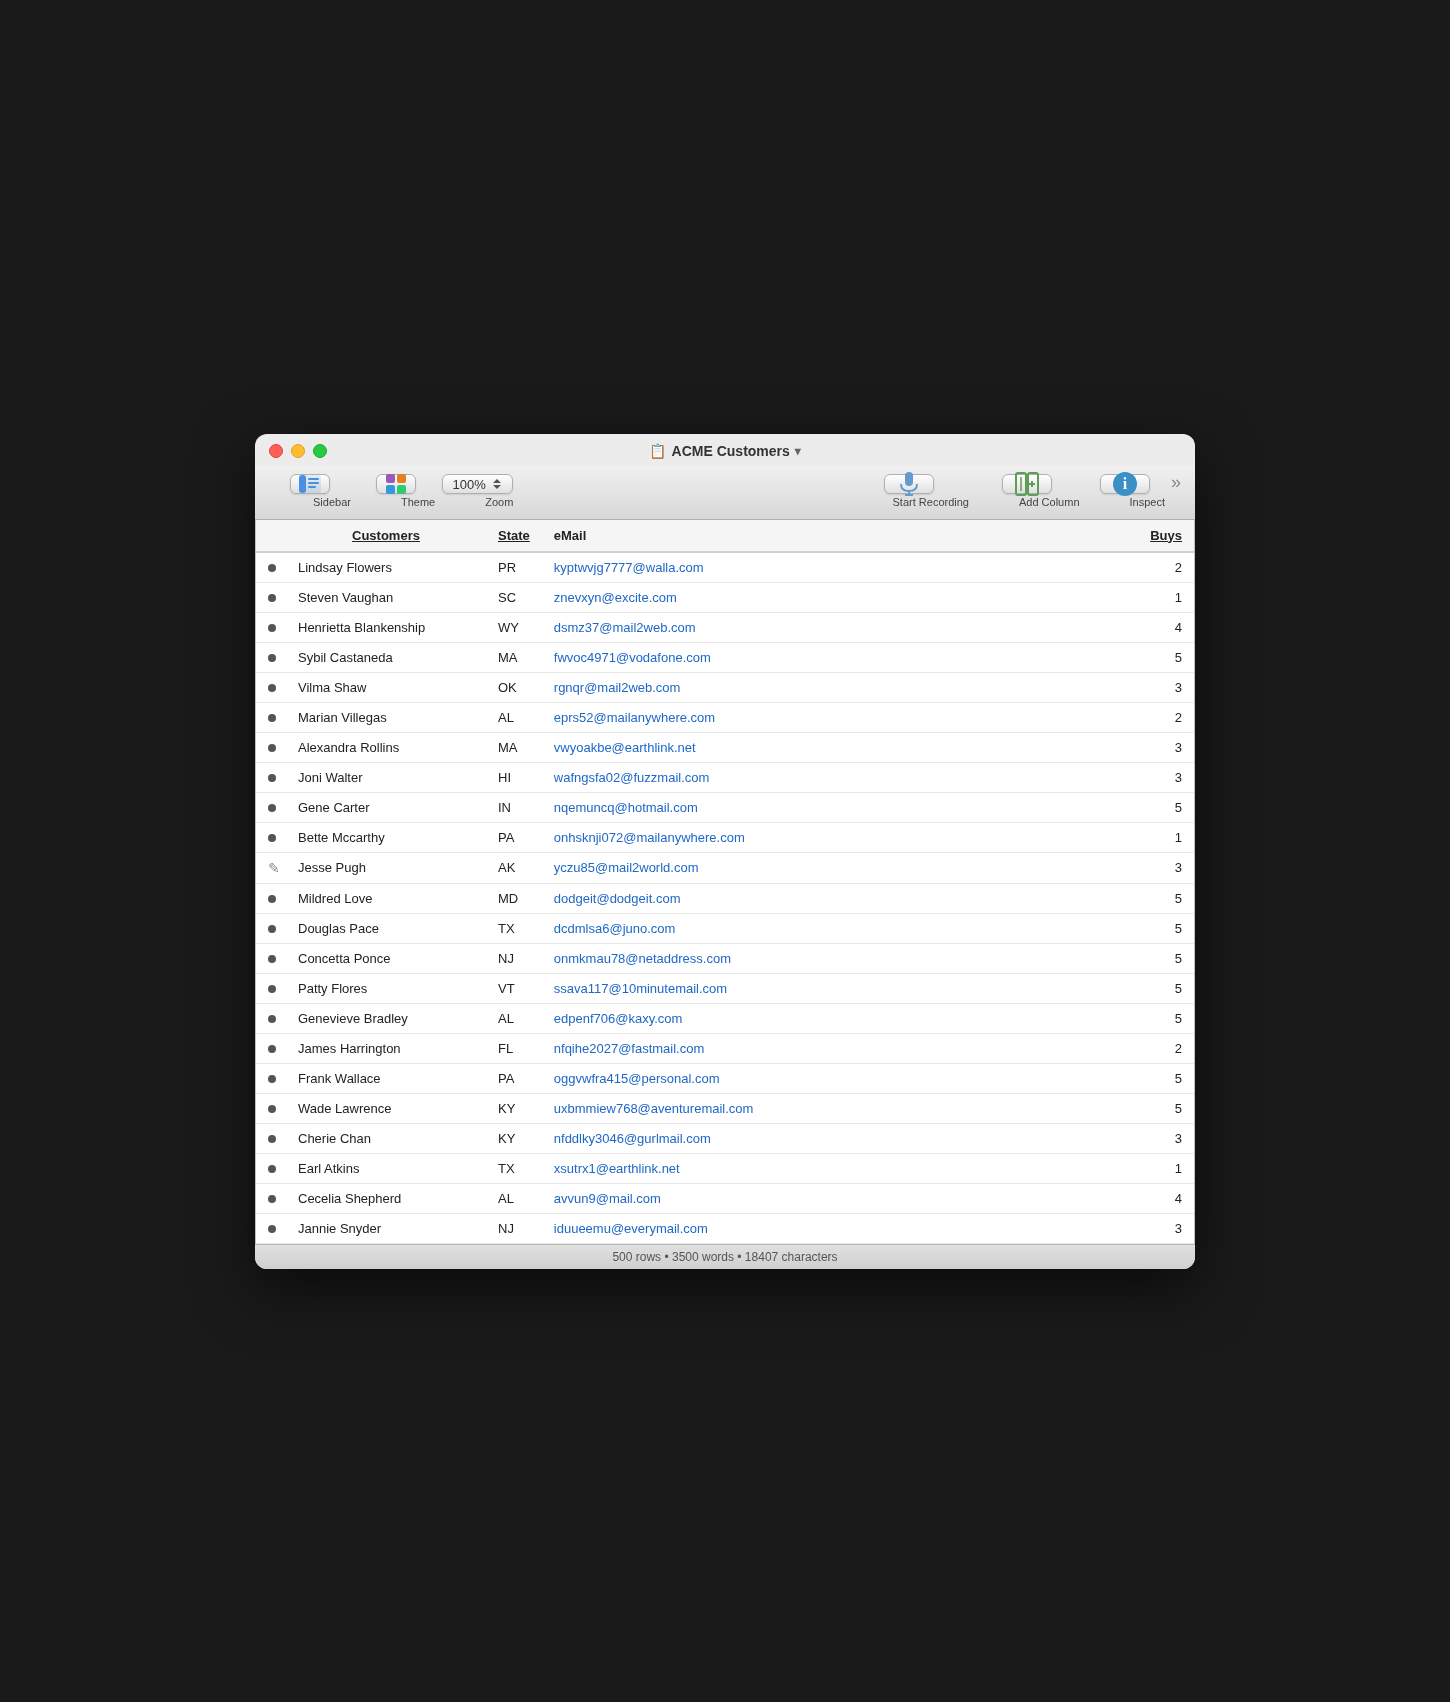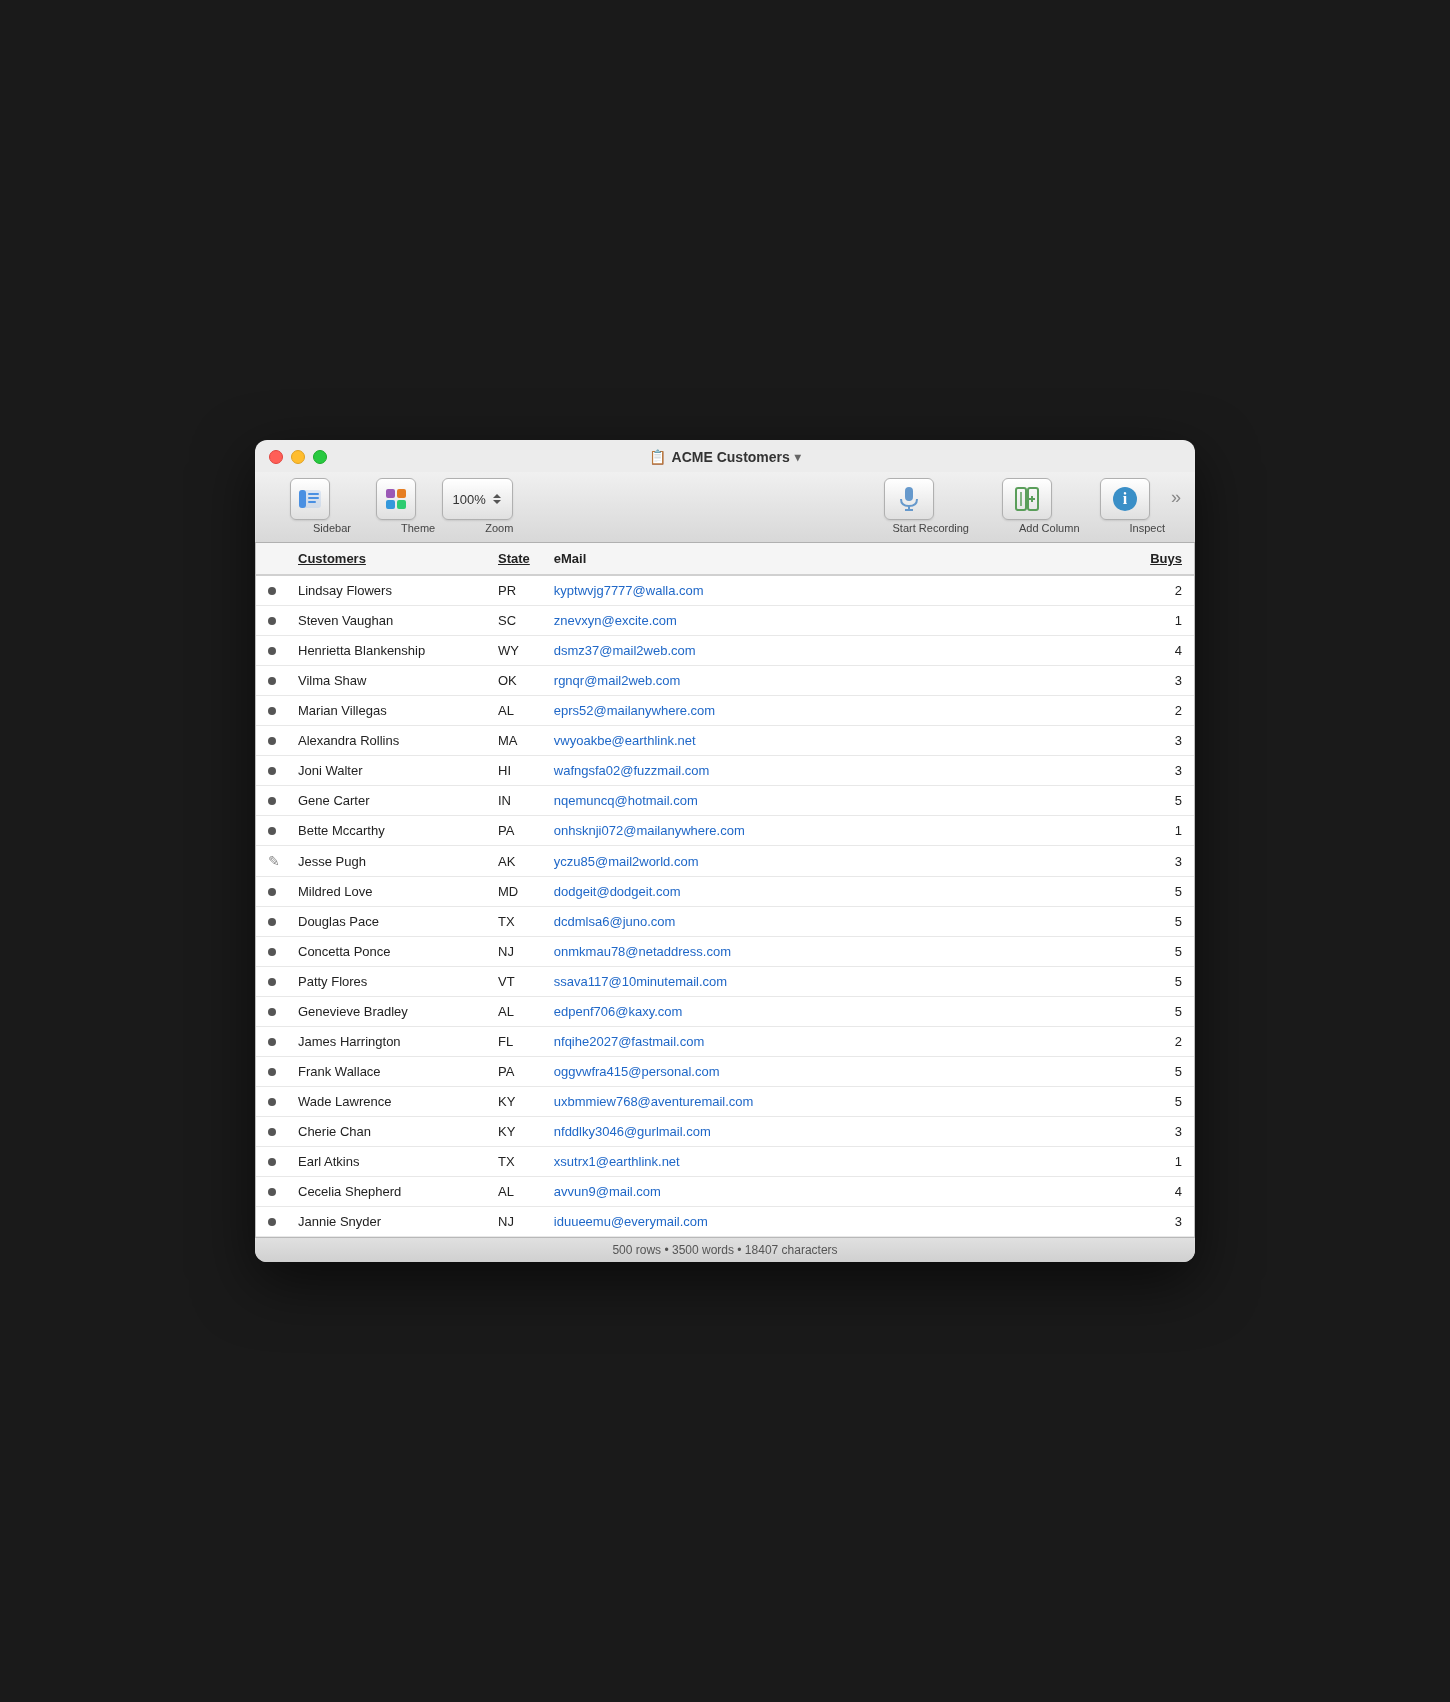--- a/index.html
+++ b/index.html
@@ -59,21 +59,21 @@
     .toolbar-btn {
       background: linear-gradient(to bottom, #ffffff, #e0e0e0);
       border: 1px solid #b0b0b0;
       border-radius: 6px;
       padding: 4px 8px;
       cursor: pointer;
       display: flex;
       align-items: center;
       justify-content: center;
       min-width: 40px;
-      height: 42px;
+      height: 20px;
       box-shadow: 0 1px 2px rgba(0,0,0,0.1);
     }
 
     .toolbar-label {
       font-size: 11px;
       color: #444;
       text-align: center;
       margin-left: 44px;
     }
 
@@ -122,20 +122,21 @@
       font-size: 13px;
       font-weight: 700;
       color: #222;
       position: sticky;
       top: 0;
       z-index: 2;
     }
 
     thead th.underline {
       text-decoration: underline;
+      text-align: center;
     }
 
     thead th.col-buys {
       text-align: right;
     }
 
     tbody tr {
       border-bottom: 1px solid #e8e8e8;
     }
 
@@ -346,20 +347,27 @@
           </tr>
           <tr>
             <td class="row-icon-cell"><span class="bullet"></span></td>
             <td class="col-name">Henrietta Blankenship</td>
             <td class="col-state">WY</td>
             <td class="col-email"><a href="mailto:dsmz37@mail2web.com">dsmz37@mail2web.com</a></td>
             <td class="col-buys">4</td>
           </tr>
           <tr>
             <td class="row-icon-cell"><span class="bullet"></span></td>
+            <td class="col-name">Sybil Castaneda</td>
+            <td class="col-state">MA</td>
+            <td class="col-email"><a href="mailto:fwvoc4971@vodafone.com">fwvoc4971@vodafone.com</a></td>
+            <td class="col-buys">5</td>
+          </tr>
+          <tr>
+            <td class="row-icon-cell"><span class="bullet"></span></td>
             <td class="col-name">Vilma Shaw</td>
             <td class="col-state">OK</td>
             <td class="col-email"><a href="mailto:rgnqr@mail2web.com">rgnqr@mail2web.com</a></td>
             <td class="col-buys">3</td>
           </tr>
           <tr>
             <td class="row-icon-cell"><span class="bullet"></span></td>
             <td class="col-name">Marian Villegas</td>
             <td class="col-state">AL</td>
             <td class="col-email"><a href="mailto:eprs52@mailanywhere.com">eprs52@mailanywhere.com</a></td>

